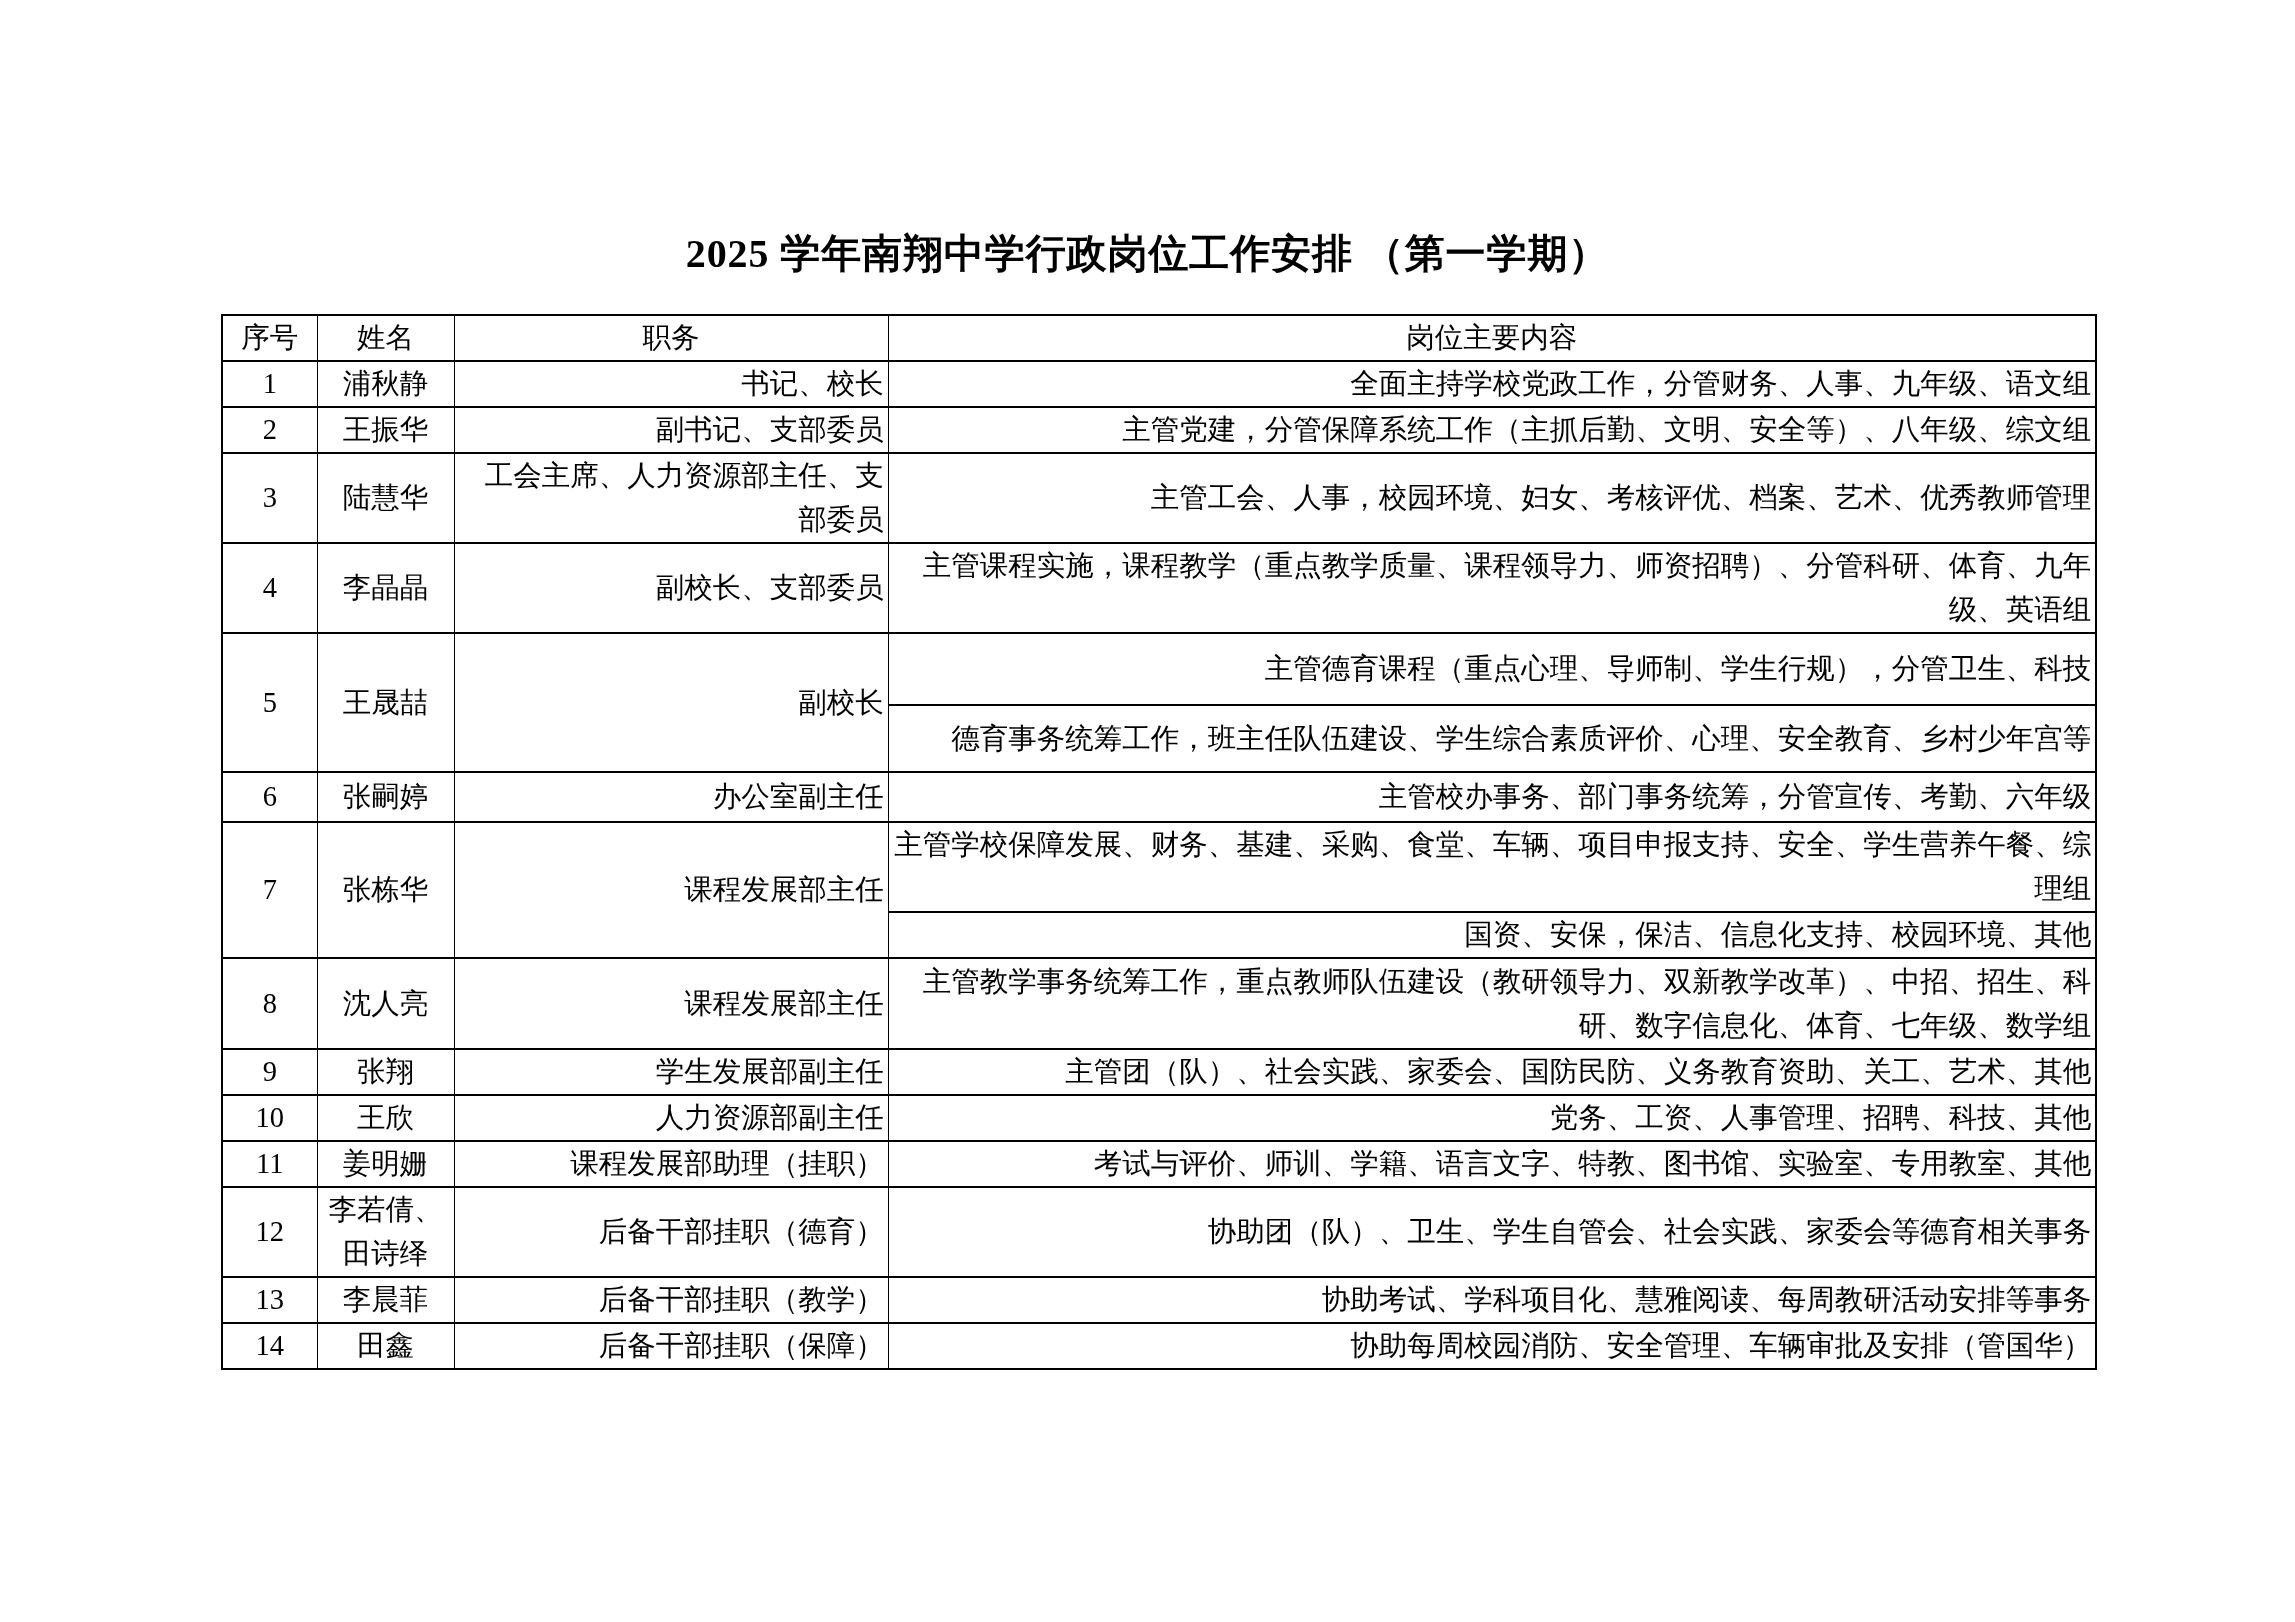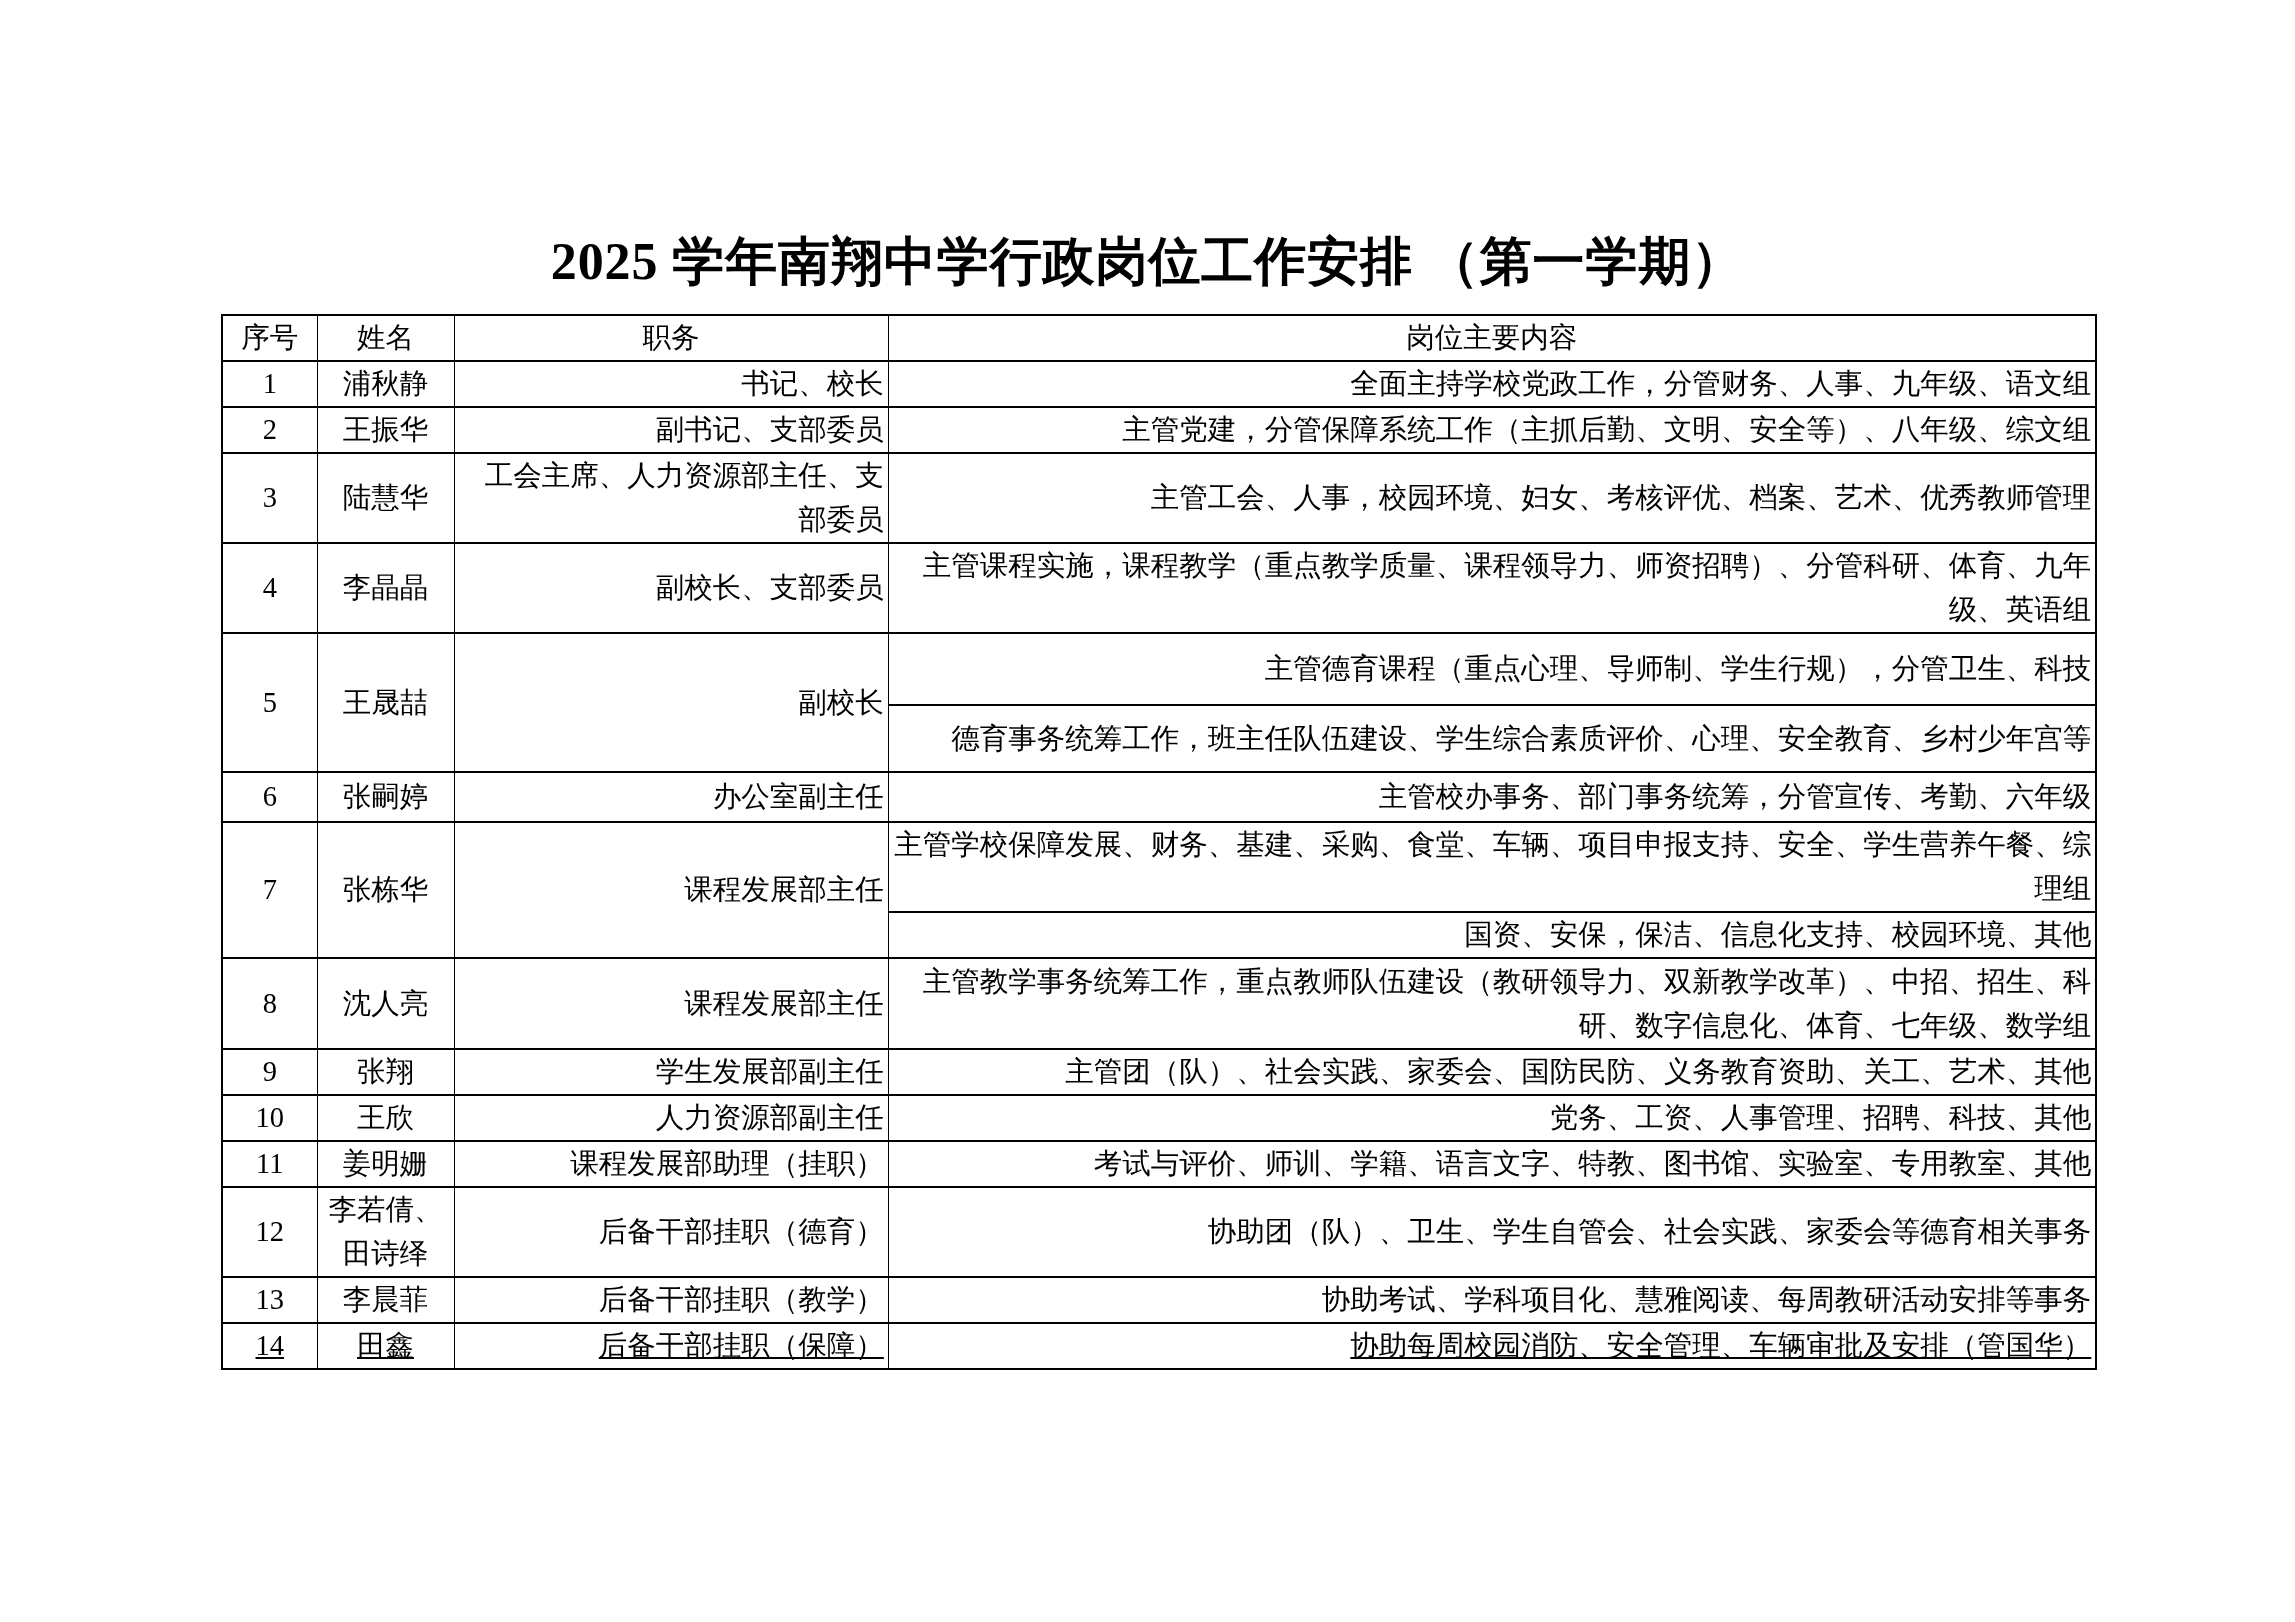--- a/index.html
+++ b/index.html
@@ -16,21 +16,21 @@
     position: absolute;
     inset: 0;
     background: #ffffff;
   }
   .doc-title {
     position: absolute;
     top: 228px;
     left: 0;
     width: 100%;
     text-align: center;
-    font-size: 52px;
+    font-size: 40px;
     font-weight: bold;
     line-height: 1.3;
     letter-spacing: 0.9px;
     white-space: pre;
   }
   table.assign {
     position: absolute;
     left: 221px;
     top: 314px;
     width: 1874px;
@@ -159,21 +159,21 @@
           <td class="c-name">李若倩、田诗绎</td>
           <td class="c-duty">后备干部挂职（德育）</td>
           <td class="c-content">协助团（队）、卫生、学生自管会、社会实践、家委会等德育相关事务</td>
         </tr>
         <tr style="height: 46px;">
           <td class="c-num">13</td>
           <td class="c-name">李晨菲</td>
           <td class="c-duty">后备干部挂职（教学）</td>
           <td class="c-content">协助考试、学科项目化、慧雅阅读、每周教研活动安排等事务</td>
         </tr>
-        <tr style="height: 44px; text-decoration: underline;">
+        <tr style="height: 44px;">
           <td class="c-num">14</td>
           <td class="c-name">田鑫</td>
           <td class="c-duty">后备干部挂职（保障）</td>
           <td class="c-content">协助每周校园消防、安全管理、车辆审批及安排（管国华）</td>
         </tr>
       </tbody>
   </table>
 
 </div>
 

